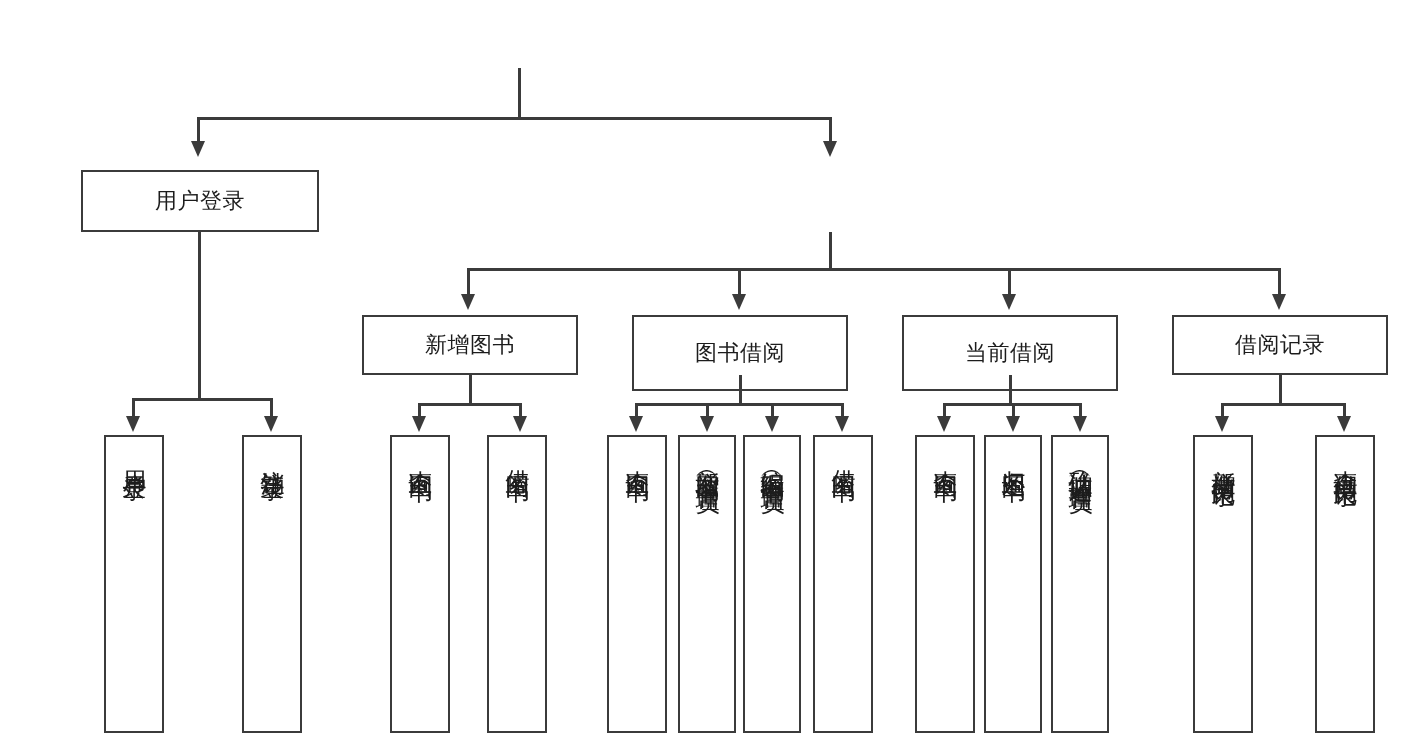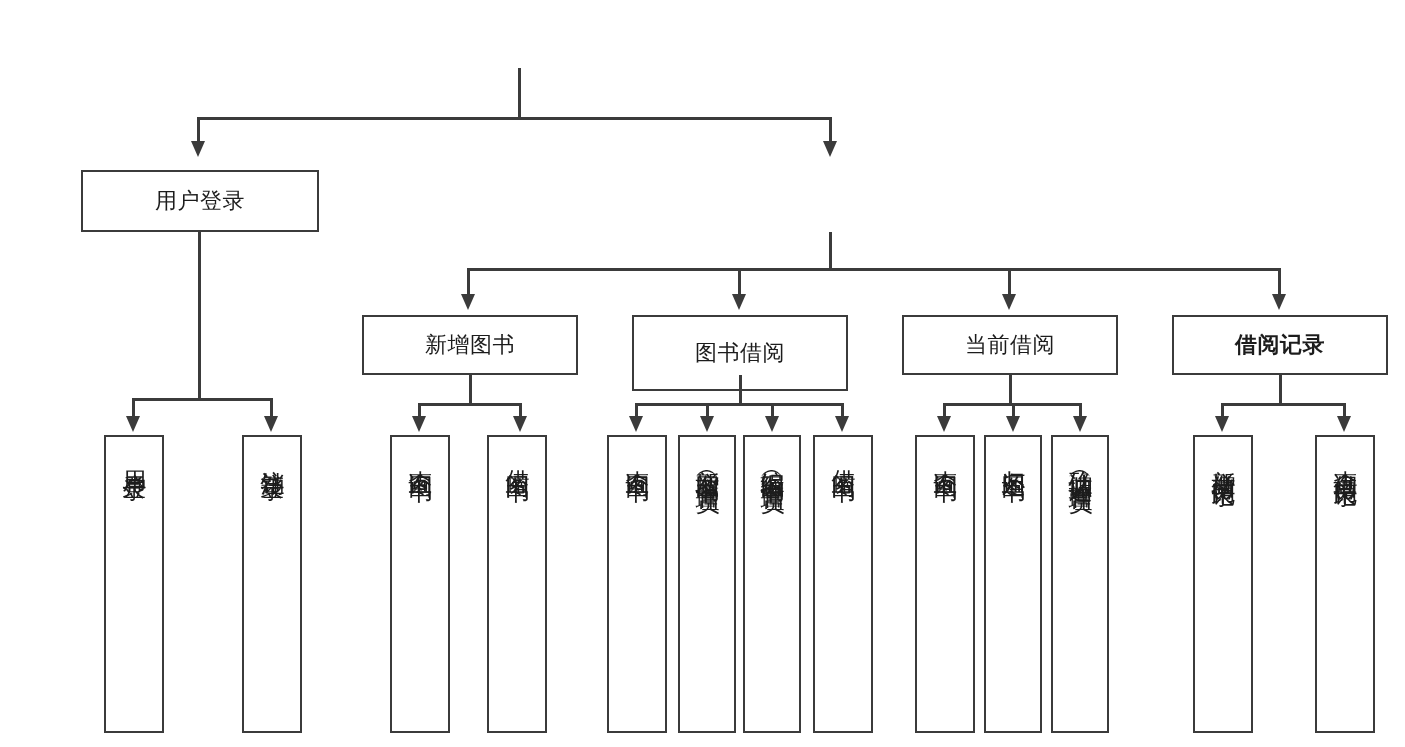--- a/index.html
+++ b/index.html
@@ -111,24 +111,24 @@
 
   <div class="conn vl" style="left:1278px;top:268px;height:28px;"></div>
   <div class="arrow" style="left:1272px;top:294px;"></div>
 
   <div class="node h" style="left:362px;top:315px;width:216px;height:60px;">
     <span class="label">新增图书</span>
   </div>
   <div class="node h" style="left:632px;top:315px;width:216px;height:76px;">
     <span class="label">图书借阅</span>
   </div>
-  <div class="node h" style="left:902px;top:315px;width:216px;height:60px;">
+  <div class="node h" style="left:902px;top:315px;width:216px;height:76px;">
     <span class="label">当前借阅</span>
   </div>
-  <div class="node h" style="left:1172px;top:315px;width:216px;height:60px;font-weight:bold;">
+  <div class="node h" style="left:1172px;top:315px;width:216px;height:60px;">
     <span class="label">借阅记录</span>
   </div>
 
   <div class="conn vl" style="left:469px;top:375px;height:30px;"></div>
   <div class="conn hl" style="left:418px;top:403px;width:103px;"></div>
   <div class="conn vl" style="left:418px;top:403px;height:15px;"></div>
   <div class="arrow" style="left:412px;top:416px;"></div>
   <div class="conn vl" style="left:519px;top:403px;height:15px;"></div>
   <div class="arrow" style="left:513px;top:416px;"></div>
 

